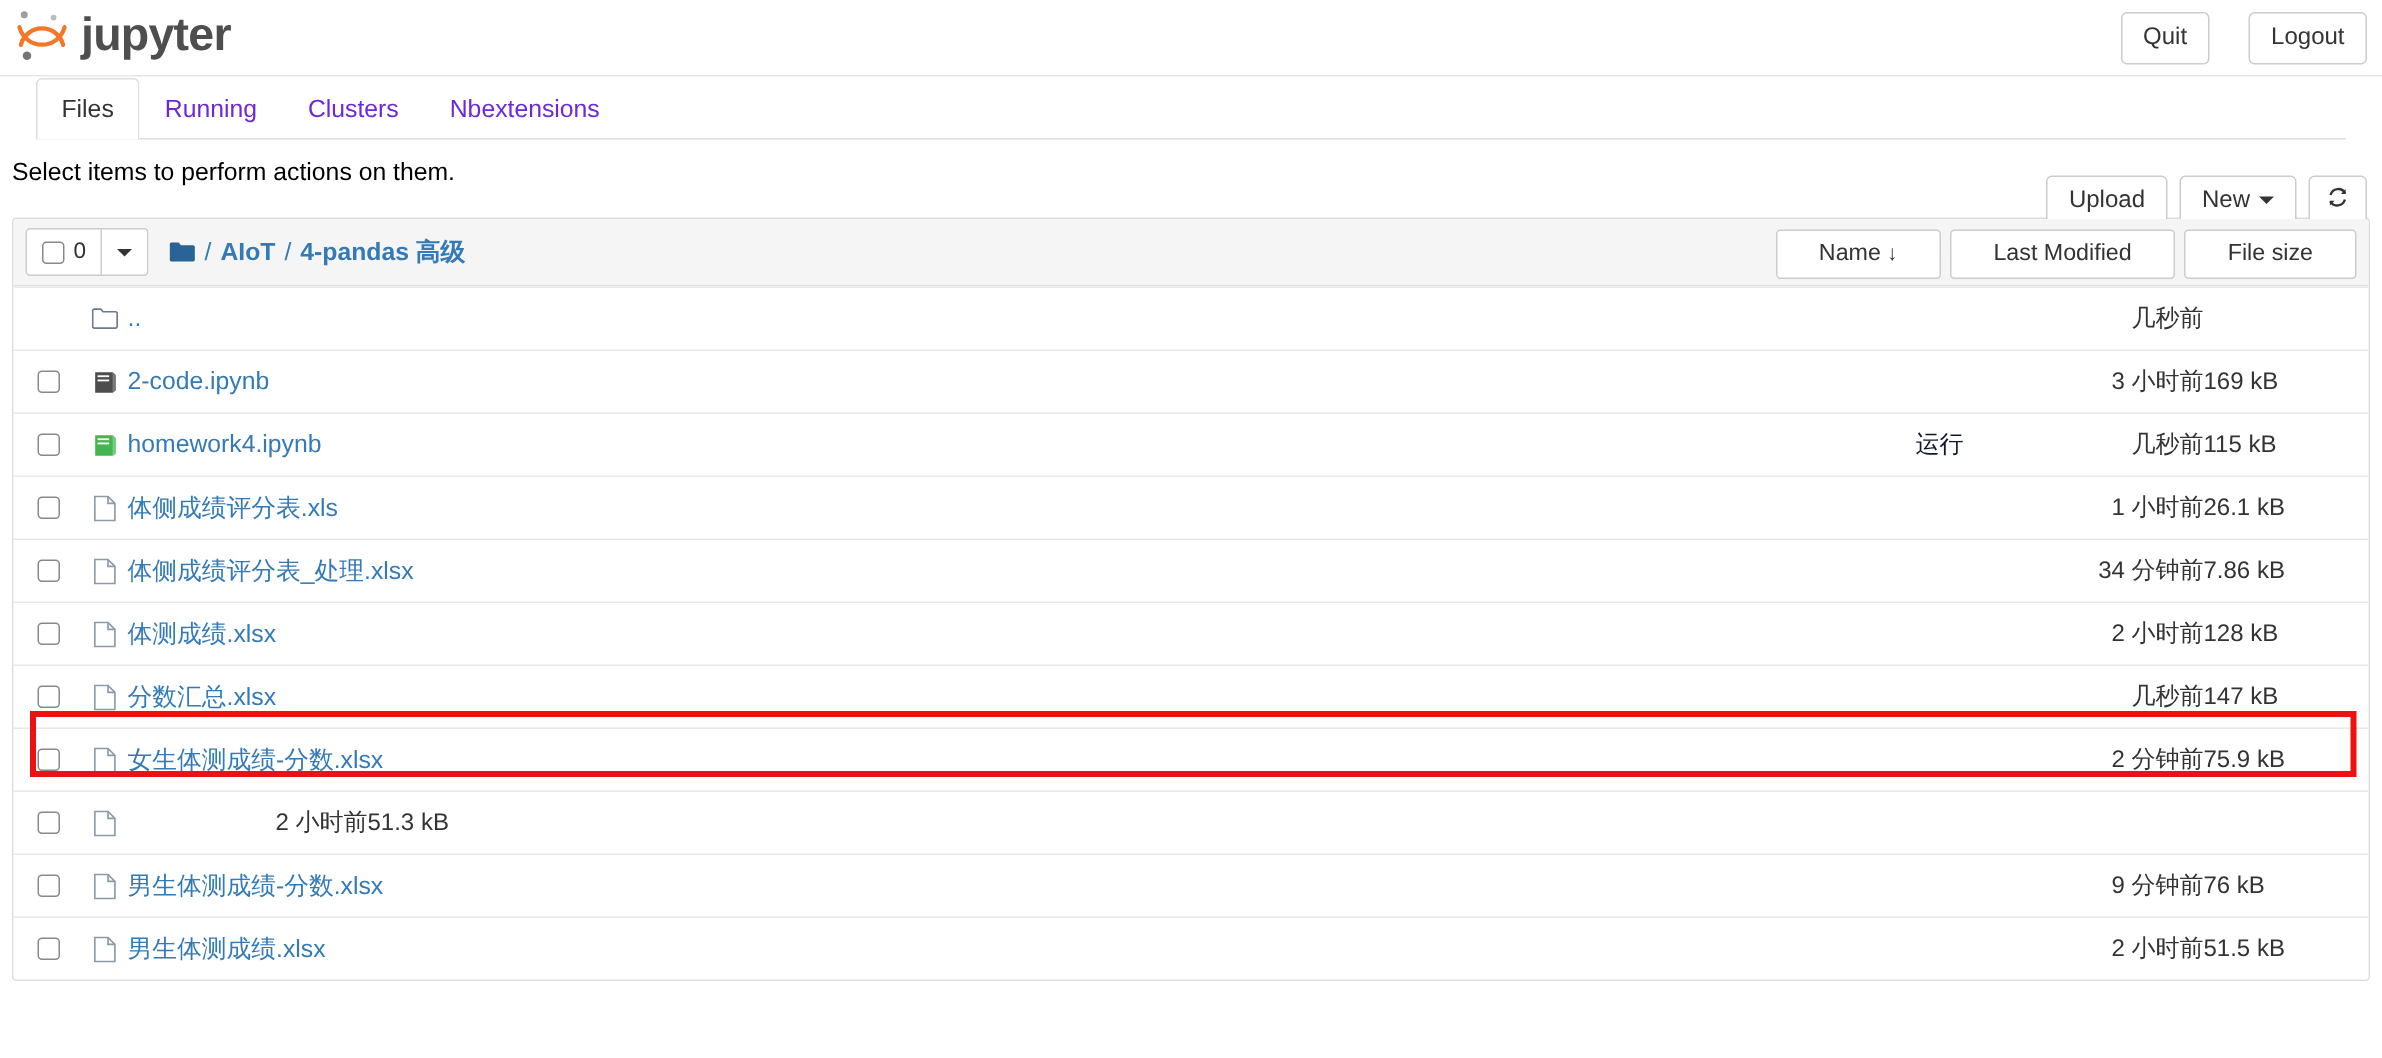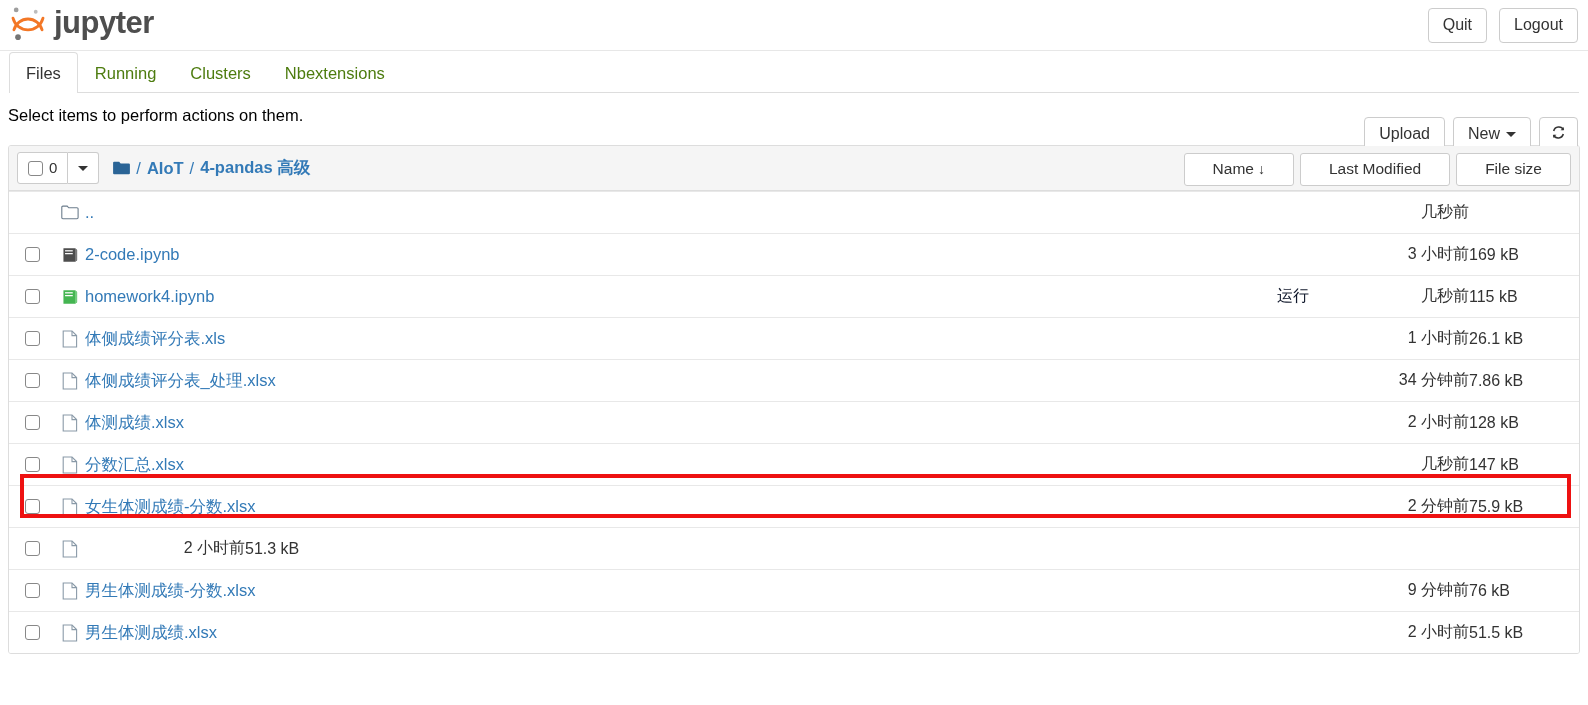--- a/index.html
+++ b/index.html
@@ -31,51 +31,51 @@
     color: #4e4e4e;
     font-weight: 700;
     letter-spacing: -0.5px;
     line-height: 1;
     padding-bottom: 3px;
   }
   .header-buttons {
     position: absolute;
     right: 10px; top: 8px;
     display: flex;
-    gap: 12px;
+    gap: 26px;
     align-items: flex-end;
   }
   .btn {
     background: #ffffff;
     border: 1px solid #cccccc;
     border-radius: 4px;
     font-family: "Liberation Sans", sans-serif;
     font-size: 16px;
     color: #333333;
     padding: 6px 14px;
     line-height: 1.3;
     cursor: pointer;
   }
 
   
   .tabs-wrap {
     position: relative;
     height: 42px;
-    padding: 0 9px;
+    padding: 0 24px;
   }
   .tabs {
     display: flex;
     height: 100%;
     align-items: flex-end;
     border-bottom: 1px solid #dddddd;
   }
   .tab {
     font-size: 16.5px;
     padding: 9px 16px 9px;
-    color: #4d7c0f;
+    color: #6d28d9;
     cursor: pointer;
     line-height: 1.35;
     border: 1px solid transparent;
     border-bottom: none;
     margin-bottom: -1px;
     border-radius: 4px 4px 0 0;
   }
   .tab.active {
     color: #333333;
     background: #ffffff;

